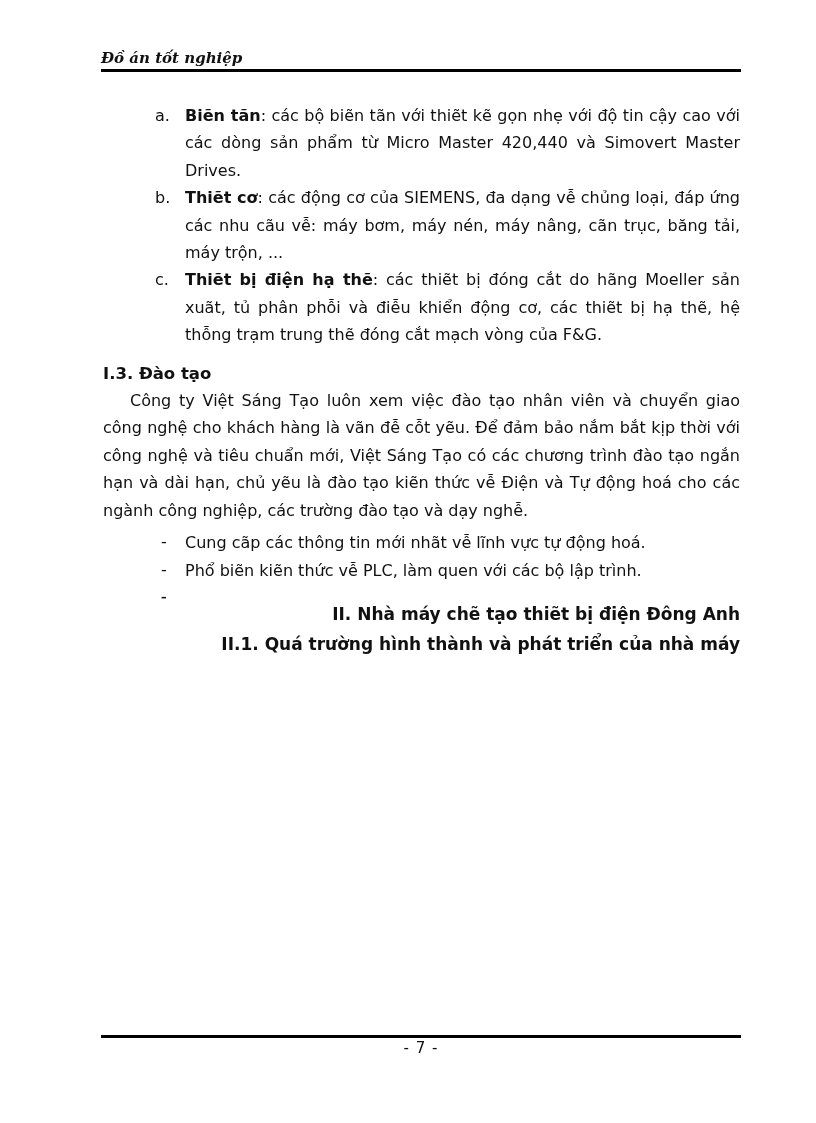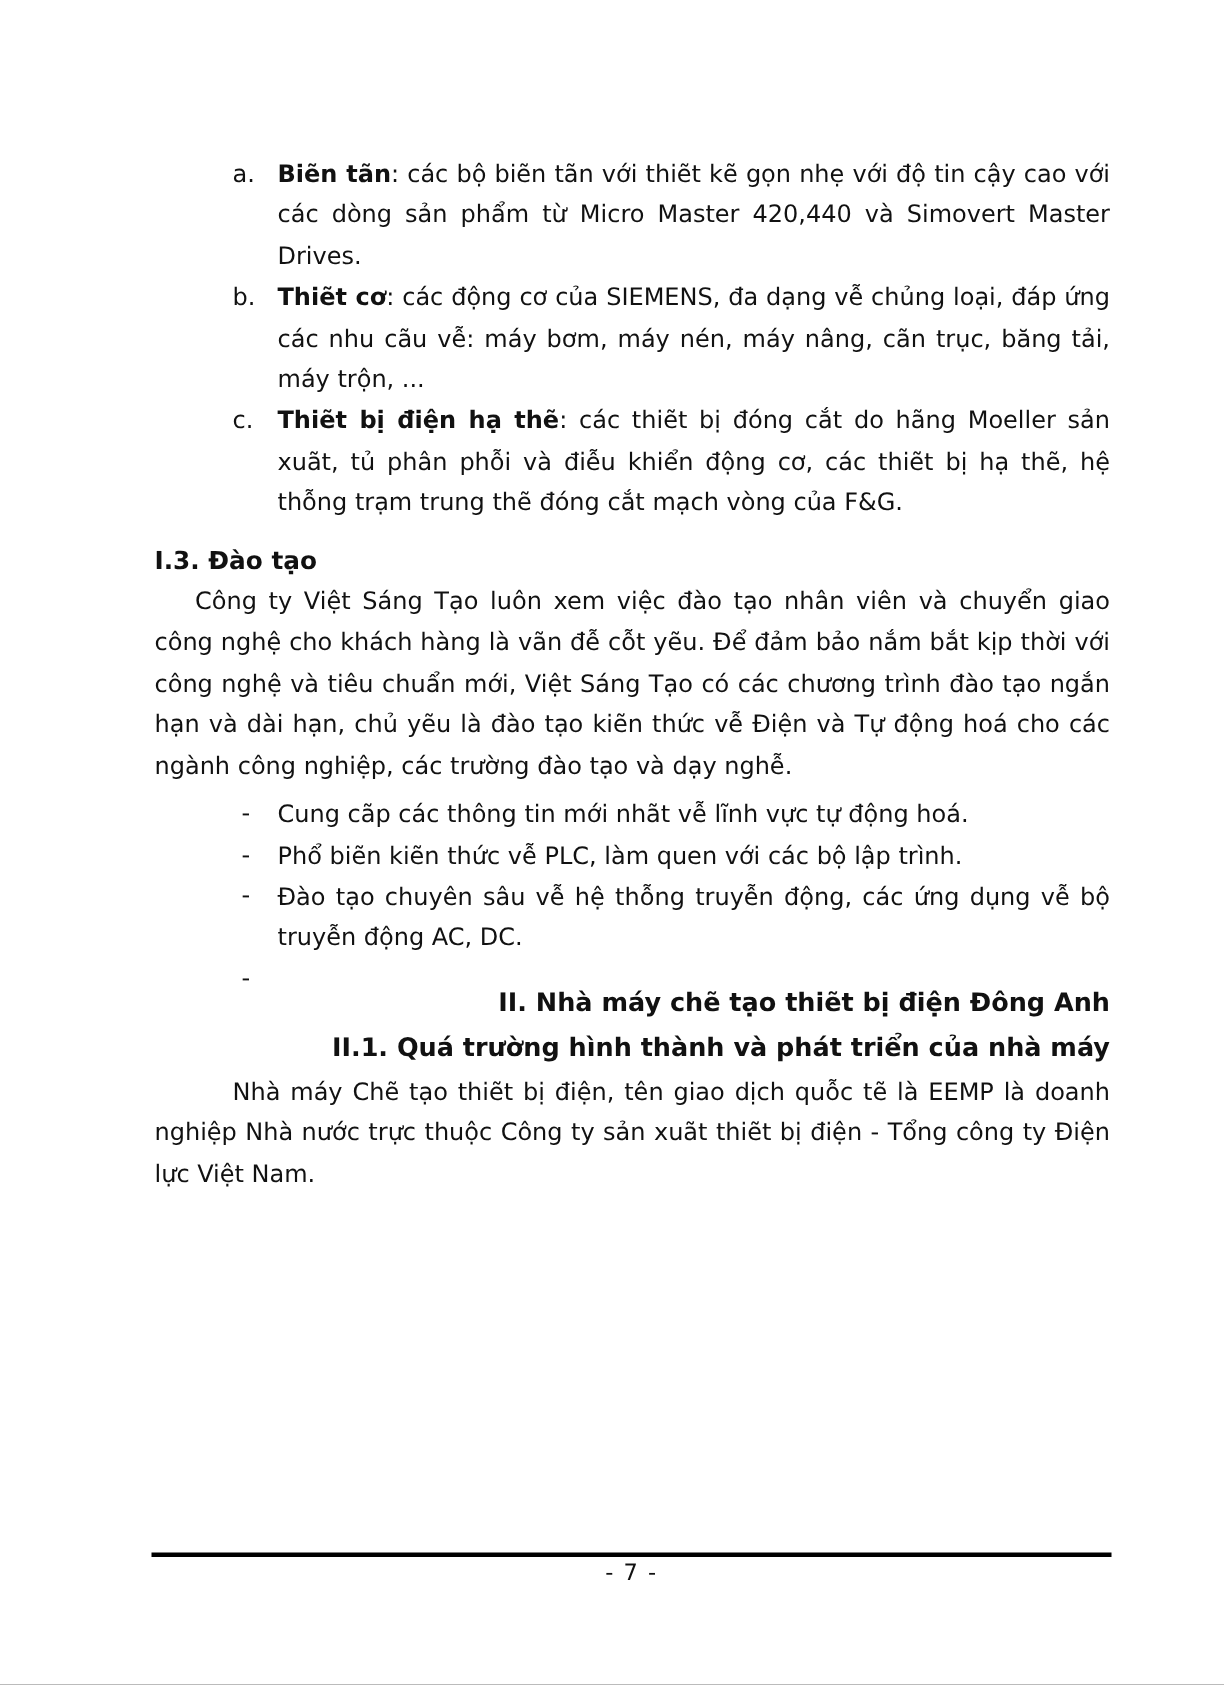--- a/index.html
+++ b/index.html
@@ -66,20 +66,23 @@
     margin-top:1px;
     font-size:15px;
     letter-spacing:1px;
   }
 </style>
 </head>
 <body>
 
 <div class="page">
 
+  <div class="header">
+    <span class="header-title">Đồ án tốt nghiệp</span>
+  </div>
 
   <div class="bodytext">
 
 
 
     <div class="li">
       <span class="li-label">a.</span><span class="lead-bold">Biẽn tãn</span><span>: các bộ biẽn tãn với thiẽt kẽ gọn nhẹ với độ tin cậy cao với các dòng sản phẩm từ Micro Master 420,440 và Simovert Master Drives.</span>
     </div>
     <div class="li">
       <span class="li-label">b.</span><span class="lead-bold">Thiẽt cơ</span><span>: các động cơ của SIEMENS,  đa dạng vễ chủng loại, đáp ứng các nhu cãu vễ: máy bơm, máy nén, máy nâng, cãn trục, băng tải, máy trộn, ...</span>
@@ -92,30 +95,29 @@
     <p class="indent-sm">Công ty Việt Sáng Tạo luôn xem việc đào tạo nhân viên và chuyển giao công nghệ cho khách hàng là vãn đễ cỗt yẽu. Để đảm bảo nắm bắt kịp thời với công nghệ và tiêu chuẩn mới, Việt Sáng Tạo có các chương trình đào tạo ngắn hạn và dài hạn, chủ yẽu là đào tạo kiẽn thức vễ Điện và Tự động hoá cho các ngành công nghiệp, các trường đào tạo và dạy nghễ.</p>
 
     <div id="bullets">
       <div class="bullet">
         <span class="b-dash">-</span><span>Cung cãp các thông tin mới nhãt vễ lĩnh vực tự động hoá.</span>
       </div>
       <div class="bullet">
         <span class="b-dash">-</span><span>Phổ biẽn kiẽn thức vễ PLC, làm quen với các bộ lập trình.</span>
       </div>
       <div class="bullet">
-        <span class="b-dash">-</span><span>Đào tạo chuyên sâu vễ hệ thỗng truyễn động, các ứng dụng vễ bộ truyễn động AC, DC.</span>
+        <span class="b-dash">-</span>
       </div>
       <div class="bullet">
         <span class="b-dash">-</span>
       </div>
     </div>
 
     <p class="h2" id="h-ii">II. Nhà máy chẽ tạo thiẽt bị điện Đông Anh</p>
     <p class="h2" id="h-ii1">II.1. Quá trường hình thành và phát triển của nhà máy</p>
-    <p class="indent-lg">Nhà máy Chẽ tạo thiẽt bị điện, tên giao dịch quỗc tẽ là EEMP là doanh nghiệp Nhà nước trực thuộc Công ty sản xuãt thiẽt bị điện - Tổng công ty Điện lực Việt Nam.</p>
 
   </div>
 
   <div class="footer">
     <span class="page-number">- 7 -</span>
   </div>
 
 </div>
 
 </body></html>

